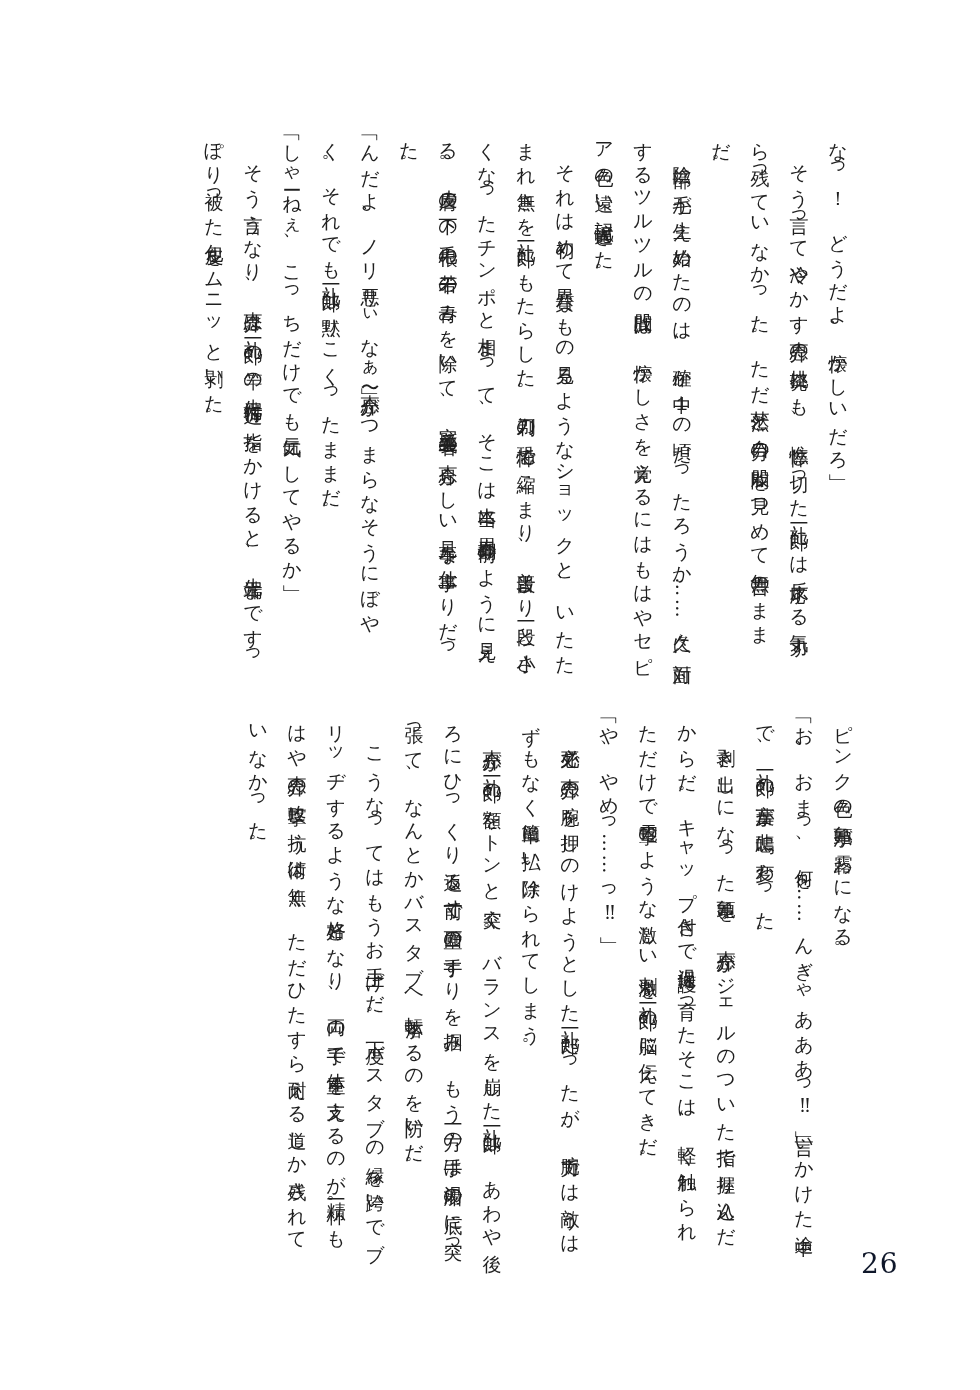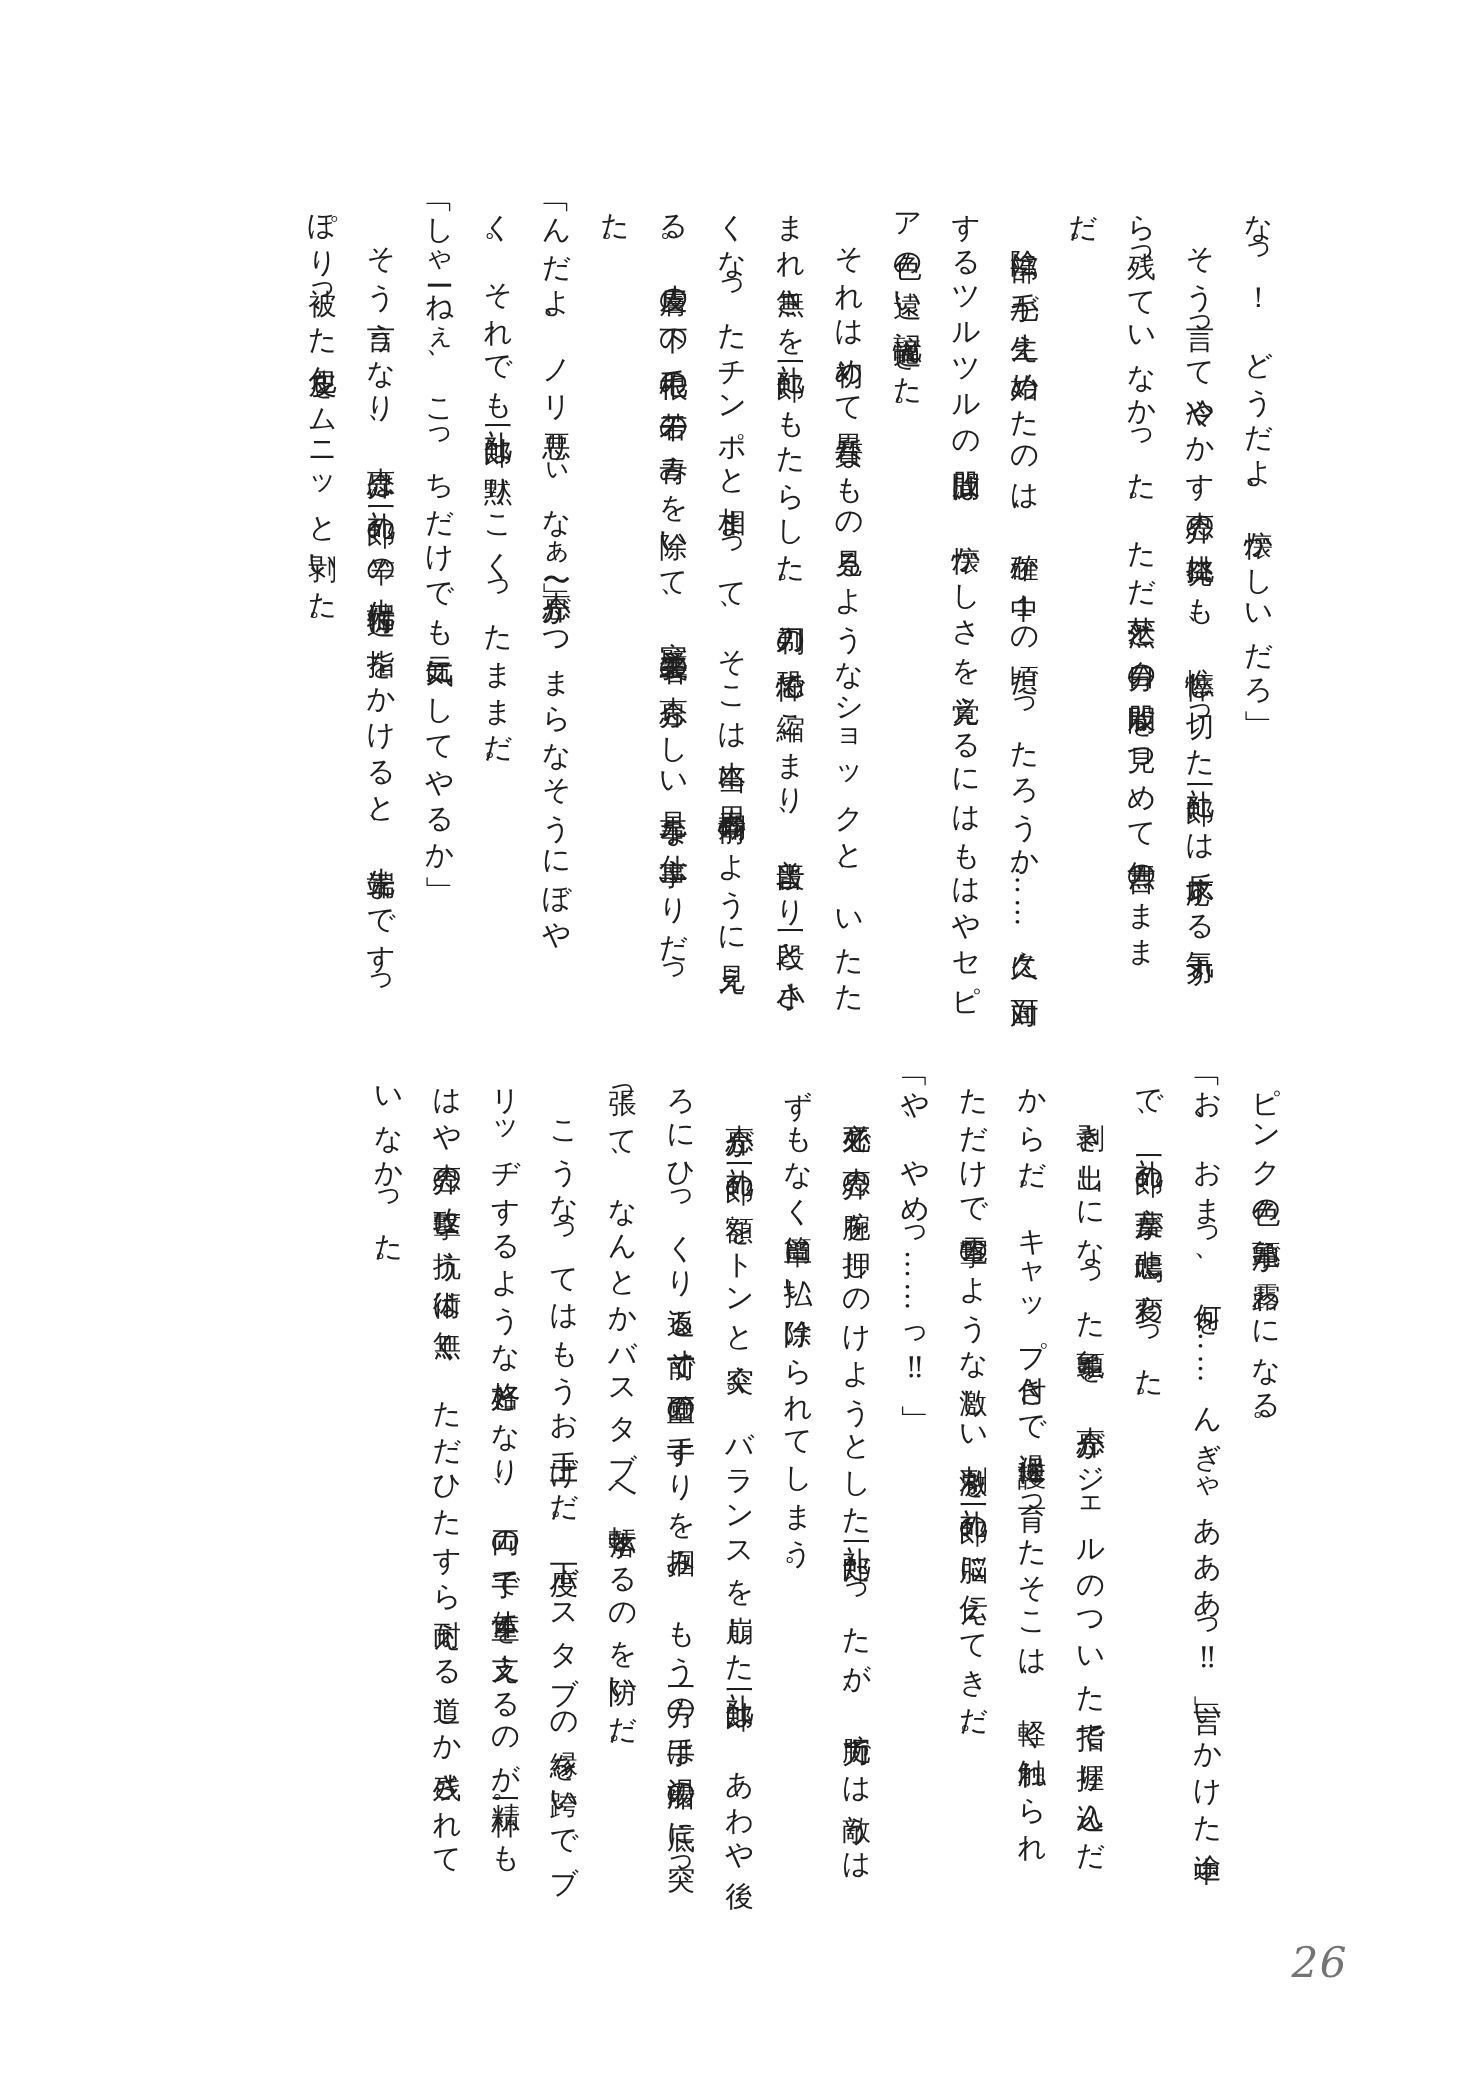--- a/index.html
+++ b/index.html
@@ -38,25 +38,24 @@
   .para {
     margin: 0;
     padding: 0;
   }
   .para.indent {
     text-indent: 21.5px;
   }
   .page-number {
     position: absolute;
     left: 861px;
-    top: 1292px;
+    top: 1247px;
     font-family: "DejaVu Serif", "Liberation Serif", serif;
-    font-style: italic;
     font-size: 28px;
-    color: #737373;
+    color: #0f172a;
     letter-spacing: 1px;
   }
 </style>
 </head>
 <body>
 
 <div class="page">
   <div class="tategaki tategaki-top" id="top-block">
       <p class="para">なっ！　どうだよ、懐かしいだろ」</p>
       <p class="para indent">そう言って冷やかす恵介の挑発にも、憔悴し切った礼一郎には反応する気力すら残っていなかった。ただ茫然と自分の股間を見つめて無言のままだ。</p>

